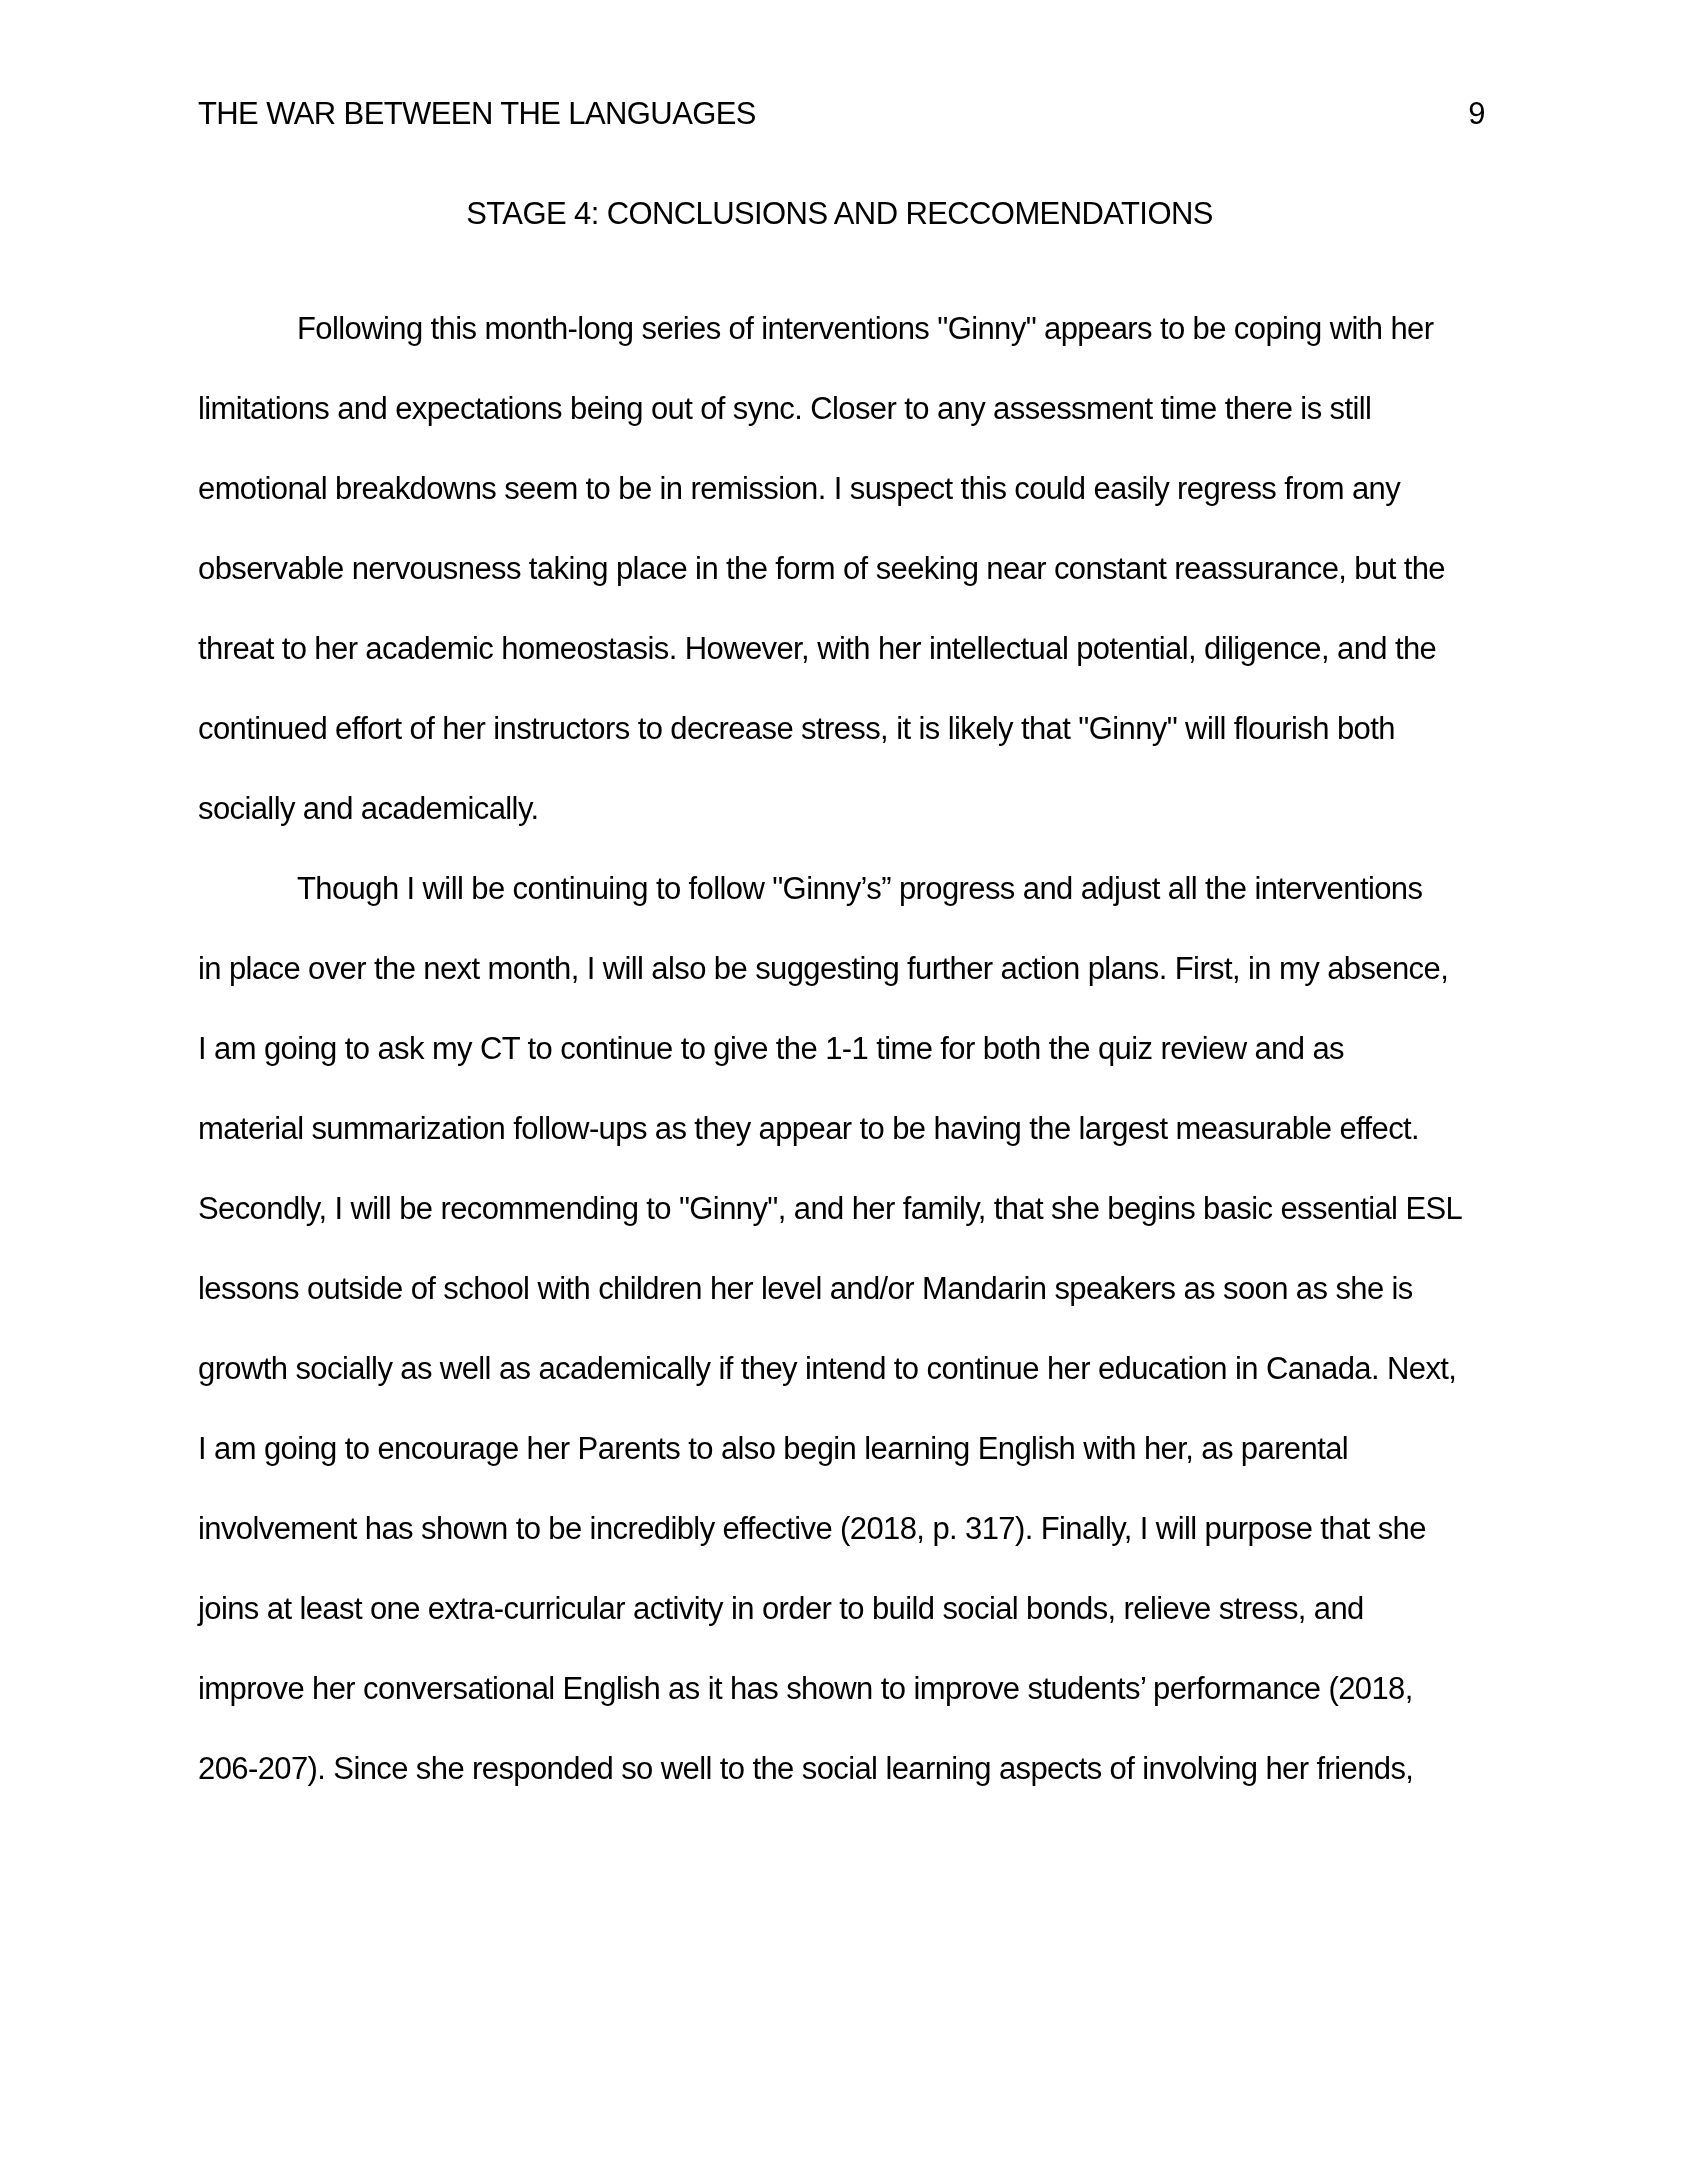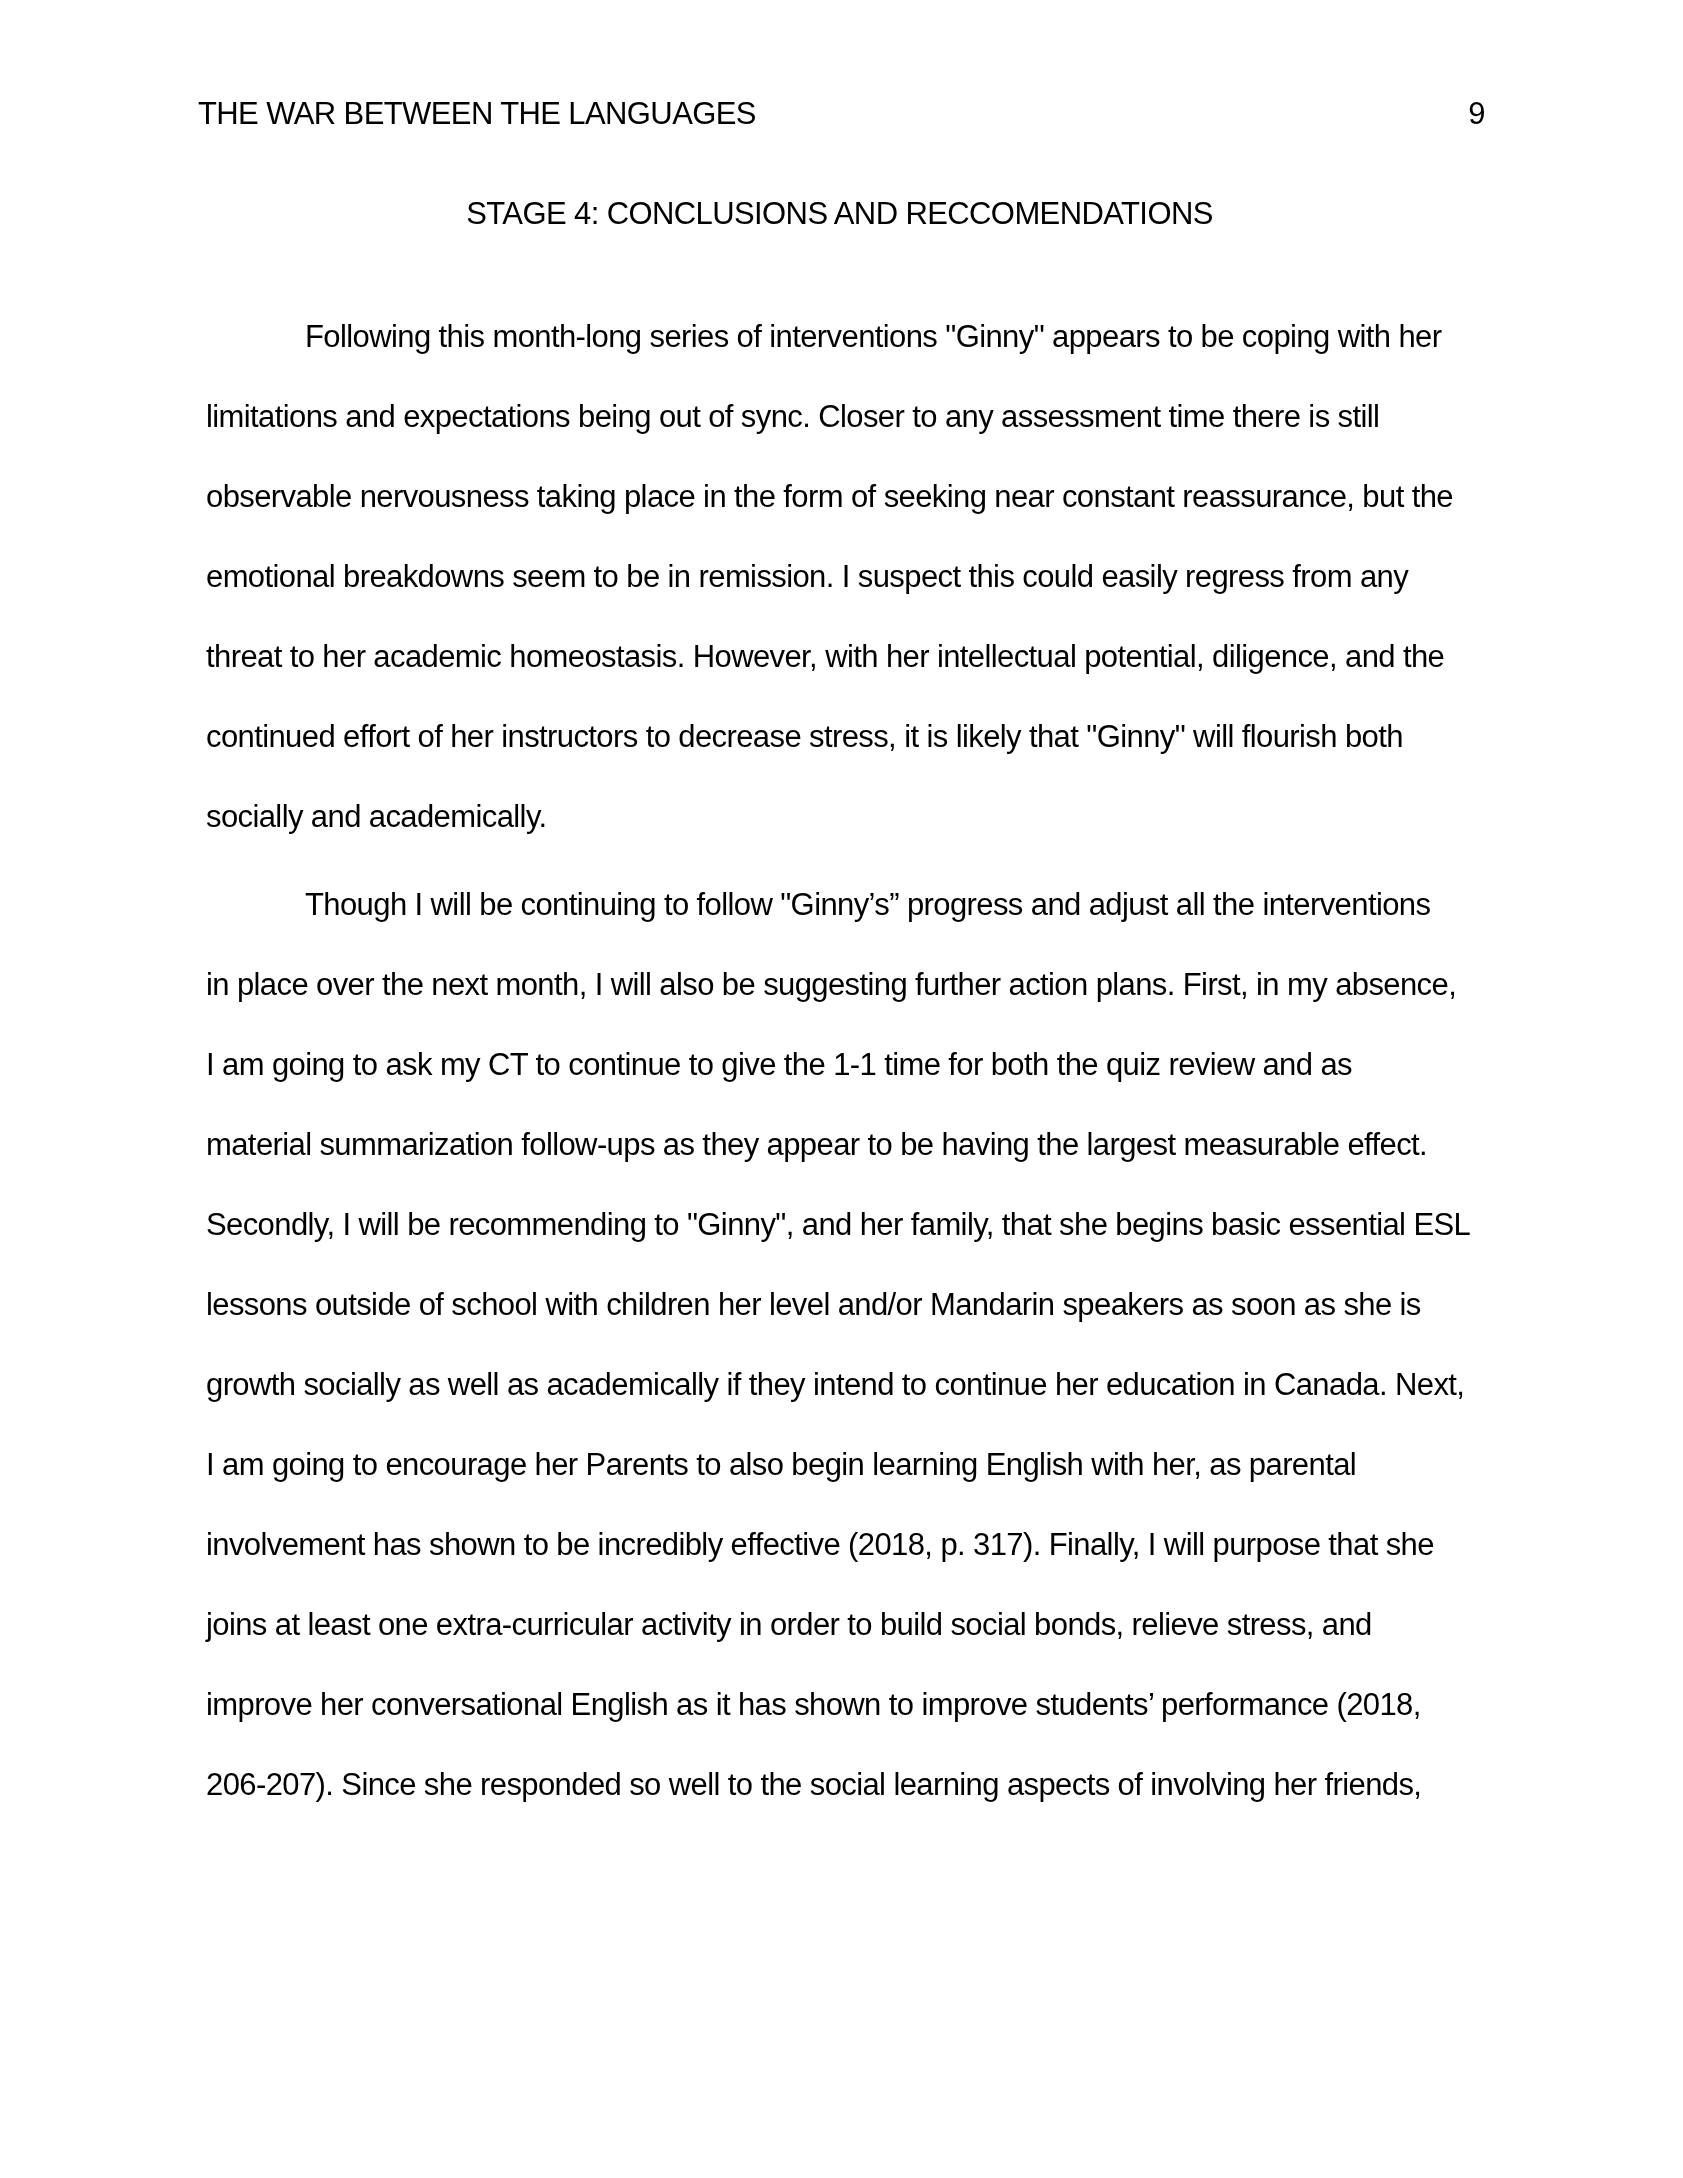--- a/index.html
+++ b/index.html
@@ -38,21 +38,21 @@
     letter-spacing: -0.6px;
     line-height: 36px;
   }
   .content {
     position: absolute;
     top: 289px;
     left: 198px;
     right: 188px;
   }
   .paragraph {
-    margin: 8px;
+    margin: 0;
   }
   .paragraph + .paragraph {
     margin-top: 0px;
   }
   .line {
     height: 80px;
     line-height: 80px;
     font-size: 31px;
     letter-spacing: -0.6px;
     white-space: nowrap;
@@ -71,22 +71,22 @@
     <span>9</span>
   </div>
 
   <div class="doc-title">STAGE 4: CONCLUSIONS AND RECCOMENDATIONS</div>
 
   <div class="content">
 
     <div class="paragraph">
       <div class="line indent">Following this month-long series of interventions "Ginny" appears to be coping with her</div>
       <div class="line">limitations and expectations being out of sync. Closer to any assessment time there is still</div>
+      <div class="line">emotional breakdowns seem to be in remission. I suspect this could easily regress from any</div>
       <div class="line">observable nervousness taking place in the form of seeking near constant reassurance, but the</div>
-      <div class="line">emotional breakdowns seem to be in remission. I suspect this could easily regress from any</div>
       <div class="line">threat to her academic homeostasis. However, with her intellectual potential, diligence, and the</div>
       <div class="line">continued effort of her instructors to decrease stress, it is likely that "Ginny" will flourish both</div>
       <div class="line">socially and academically.</div>
     </div>
 
     <div class="paragraph">
       <div class="line indent">Though I will be continuing to follow "Ginny’s” progress and adjust all the interventions</div>
       <div class="line">in place over the next month, I will also be suggesting further action plans. First, in my absence,</div>
       <div class="line">I am going to ask my CT to continue to give the 1-1 time for both the quiz review and as</div>
       <div class="line">material summarization follow-ups as they appear to be having the largest measurable effect.</div>

